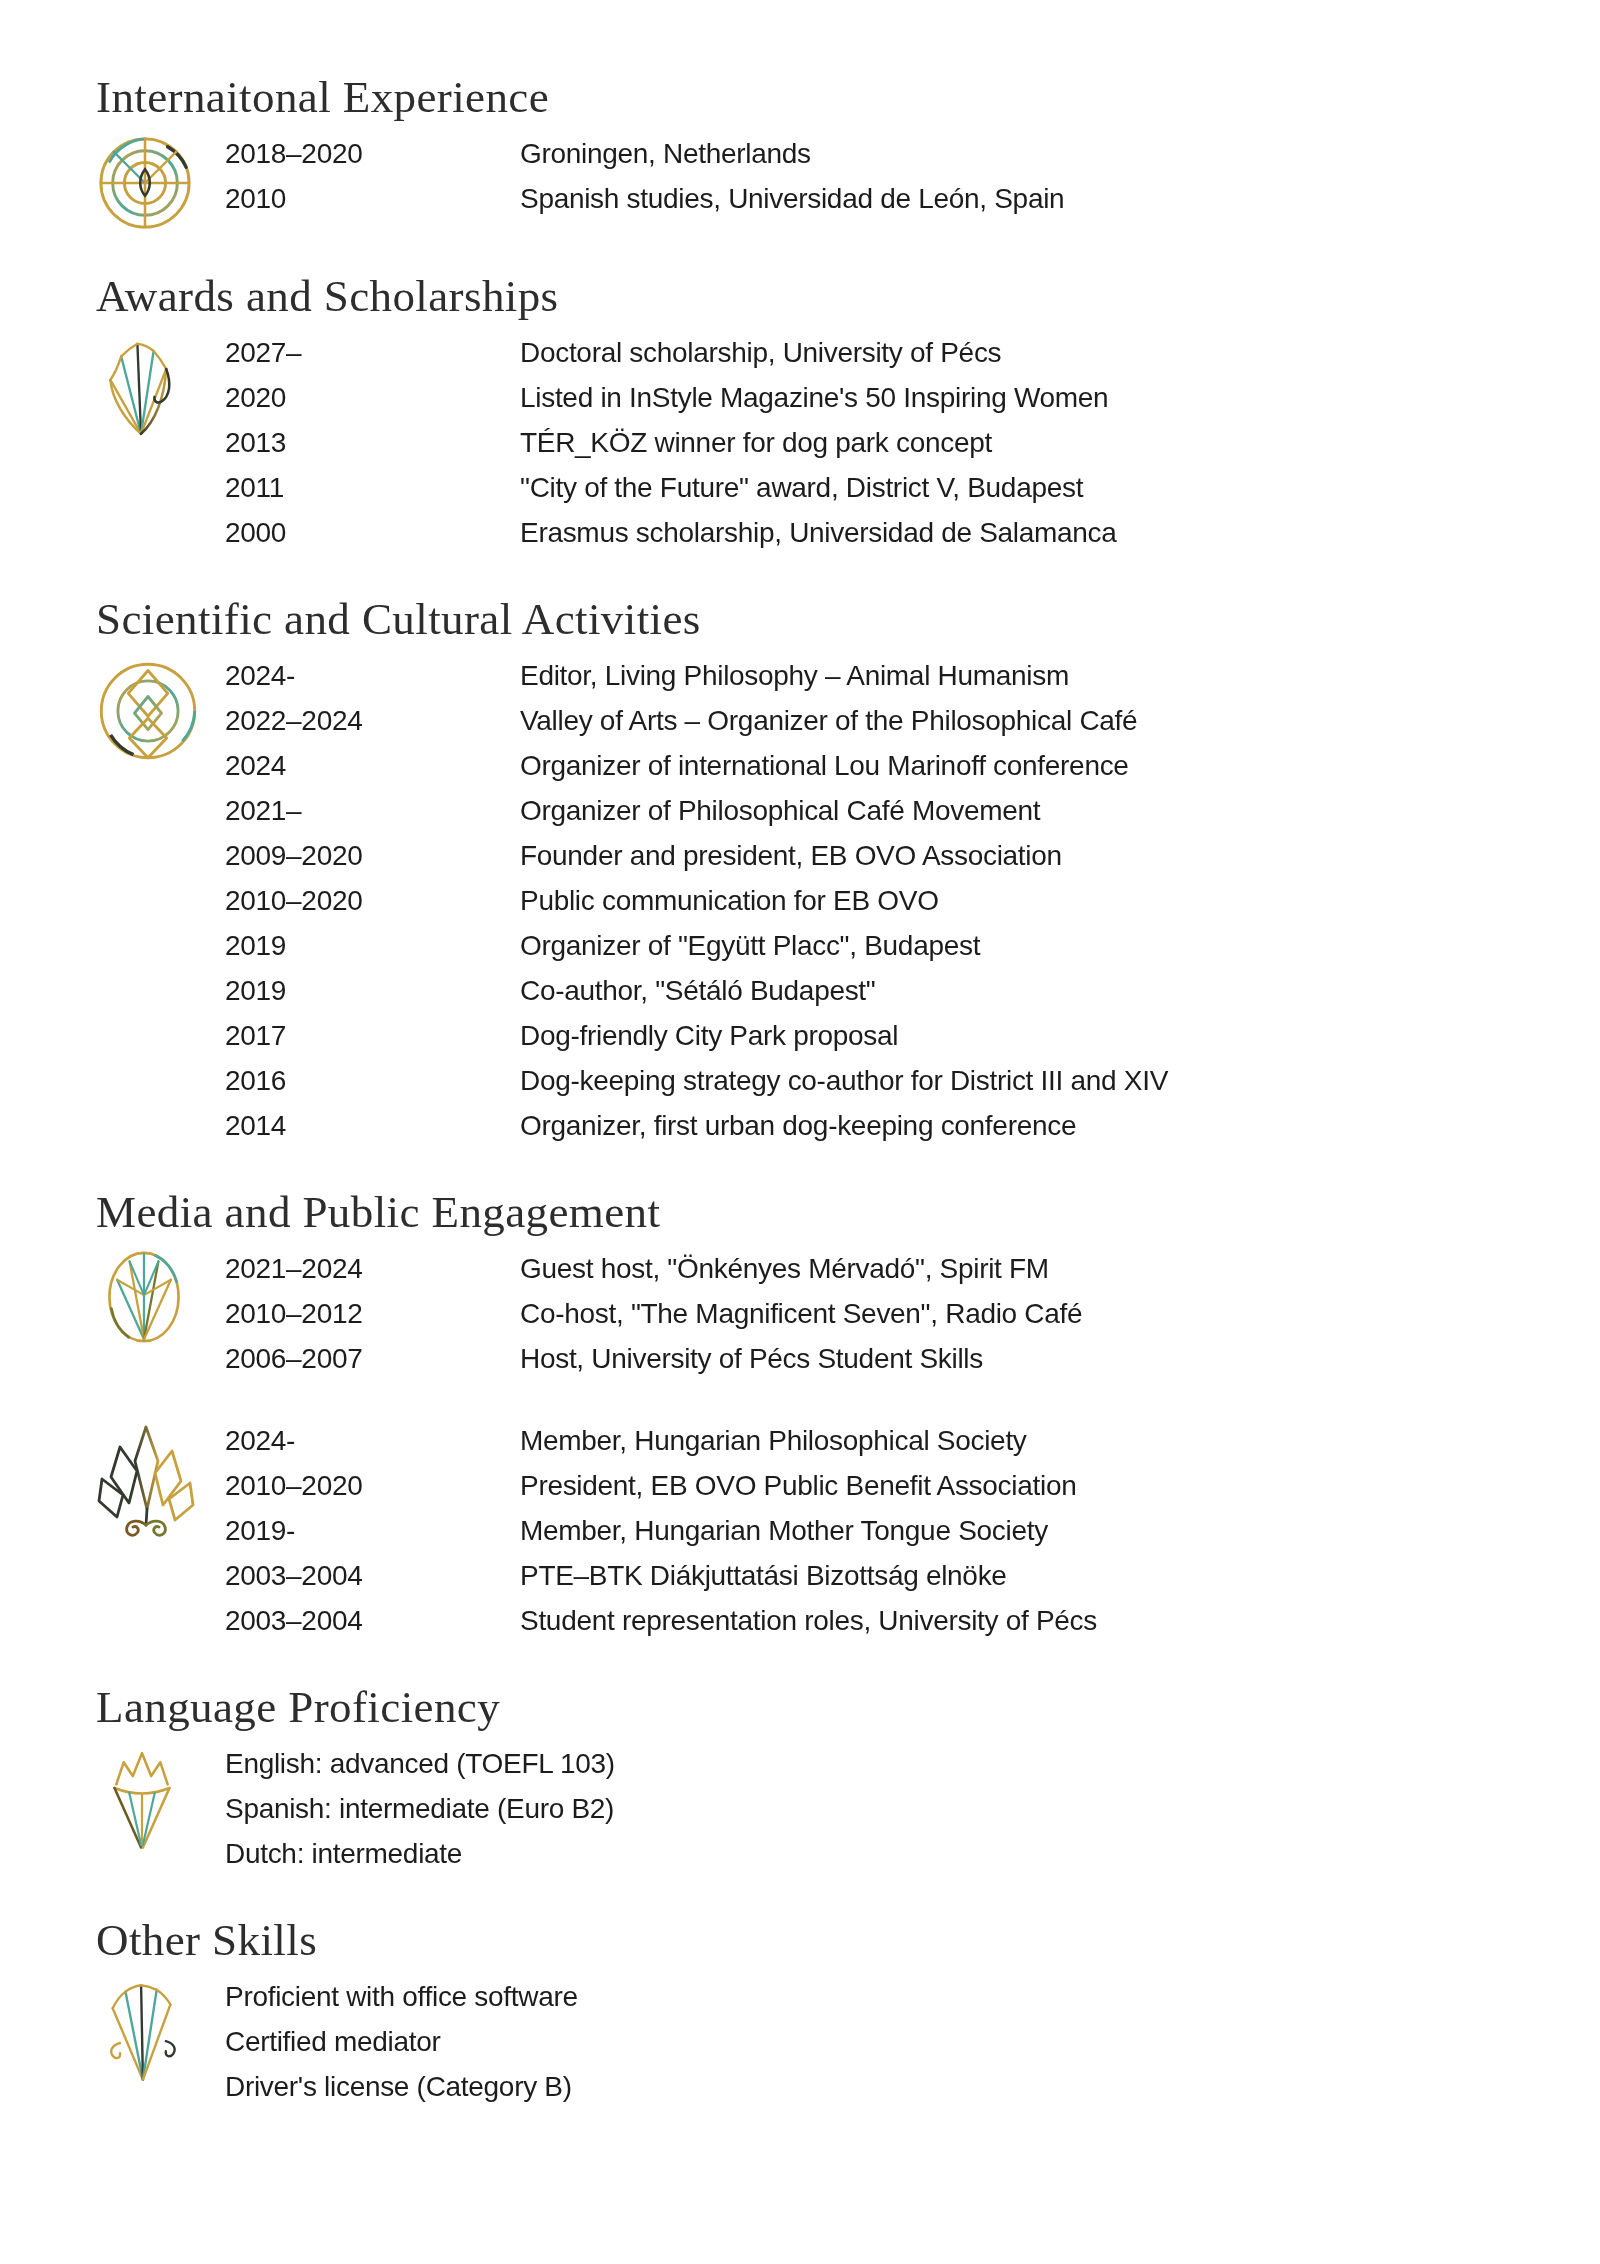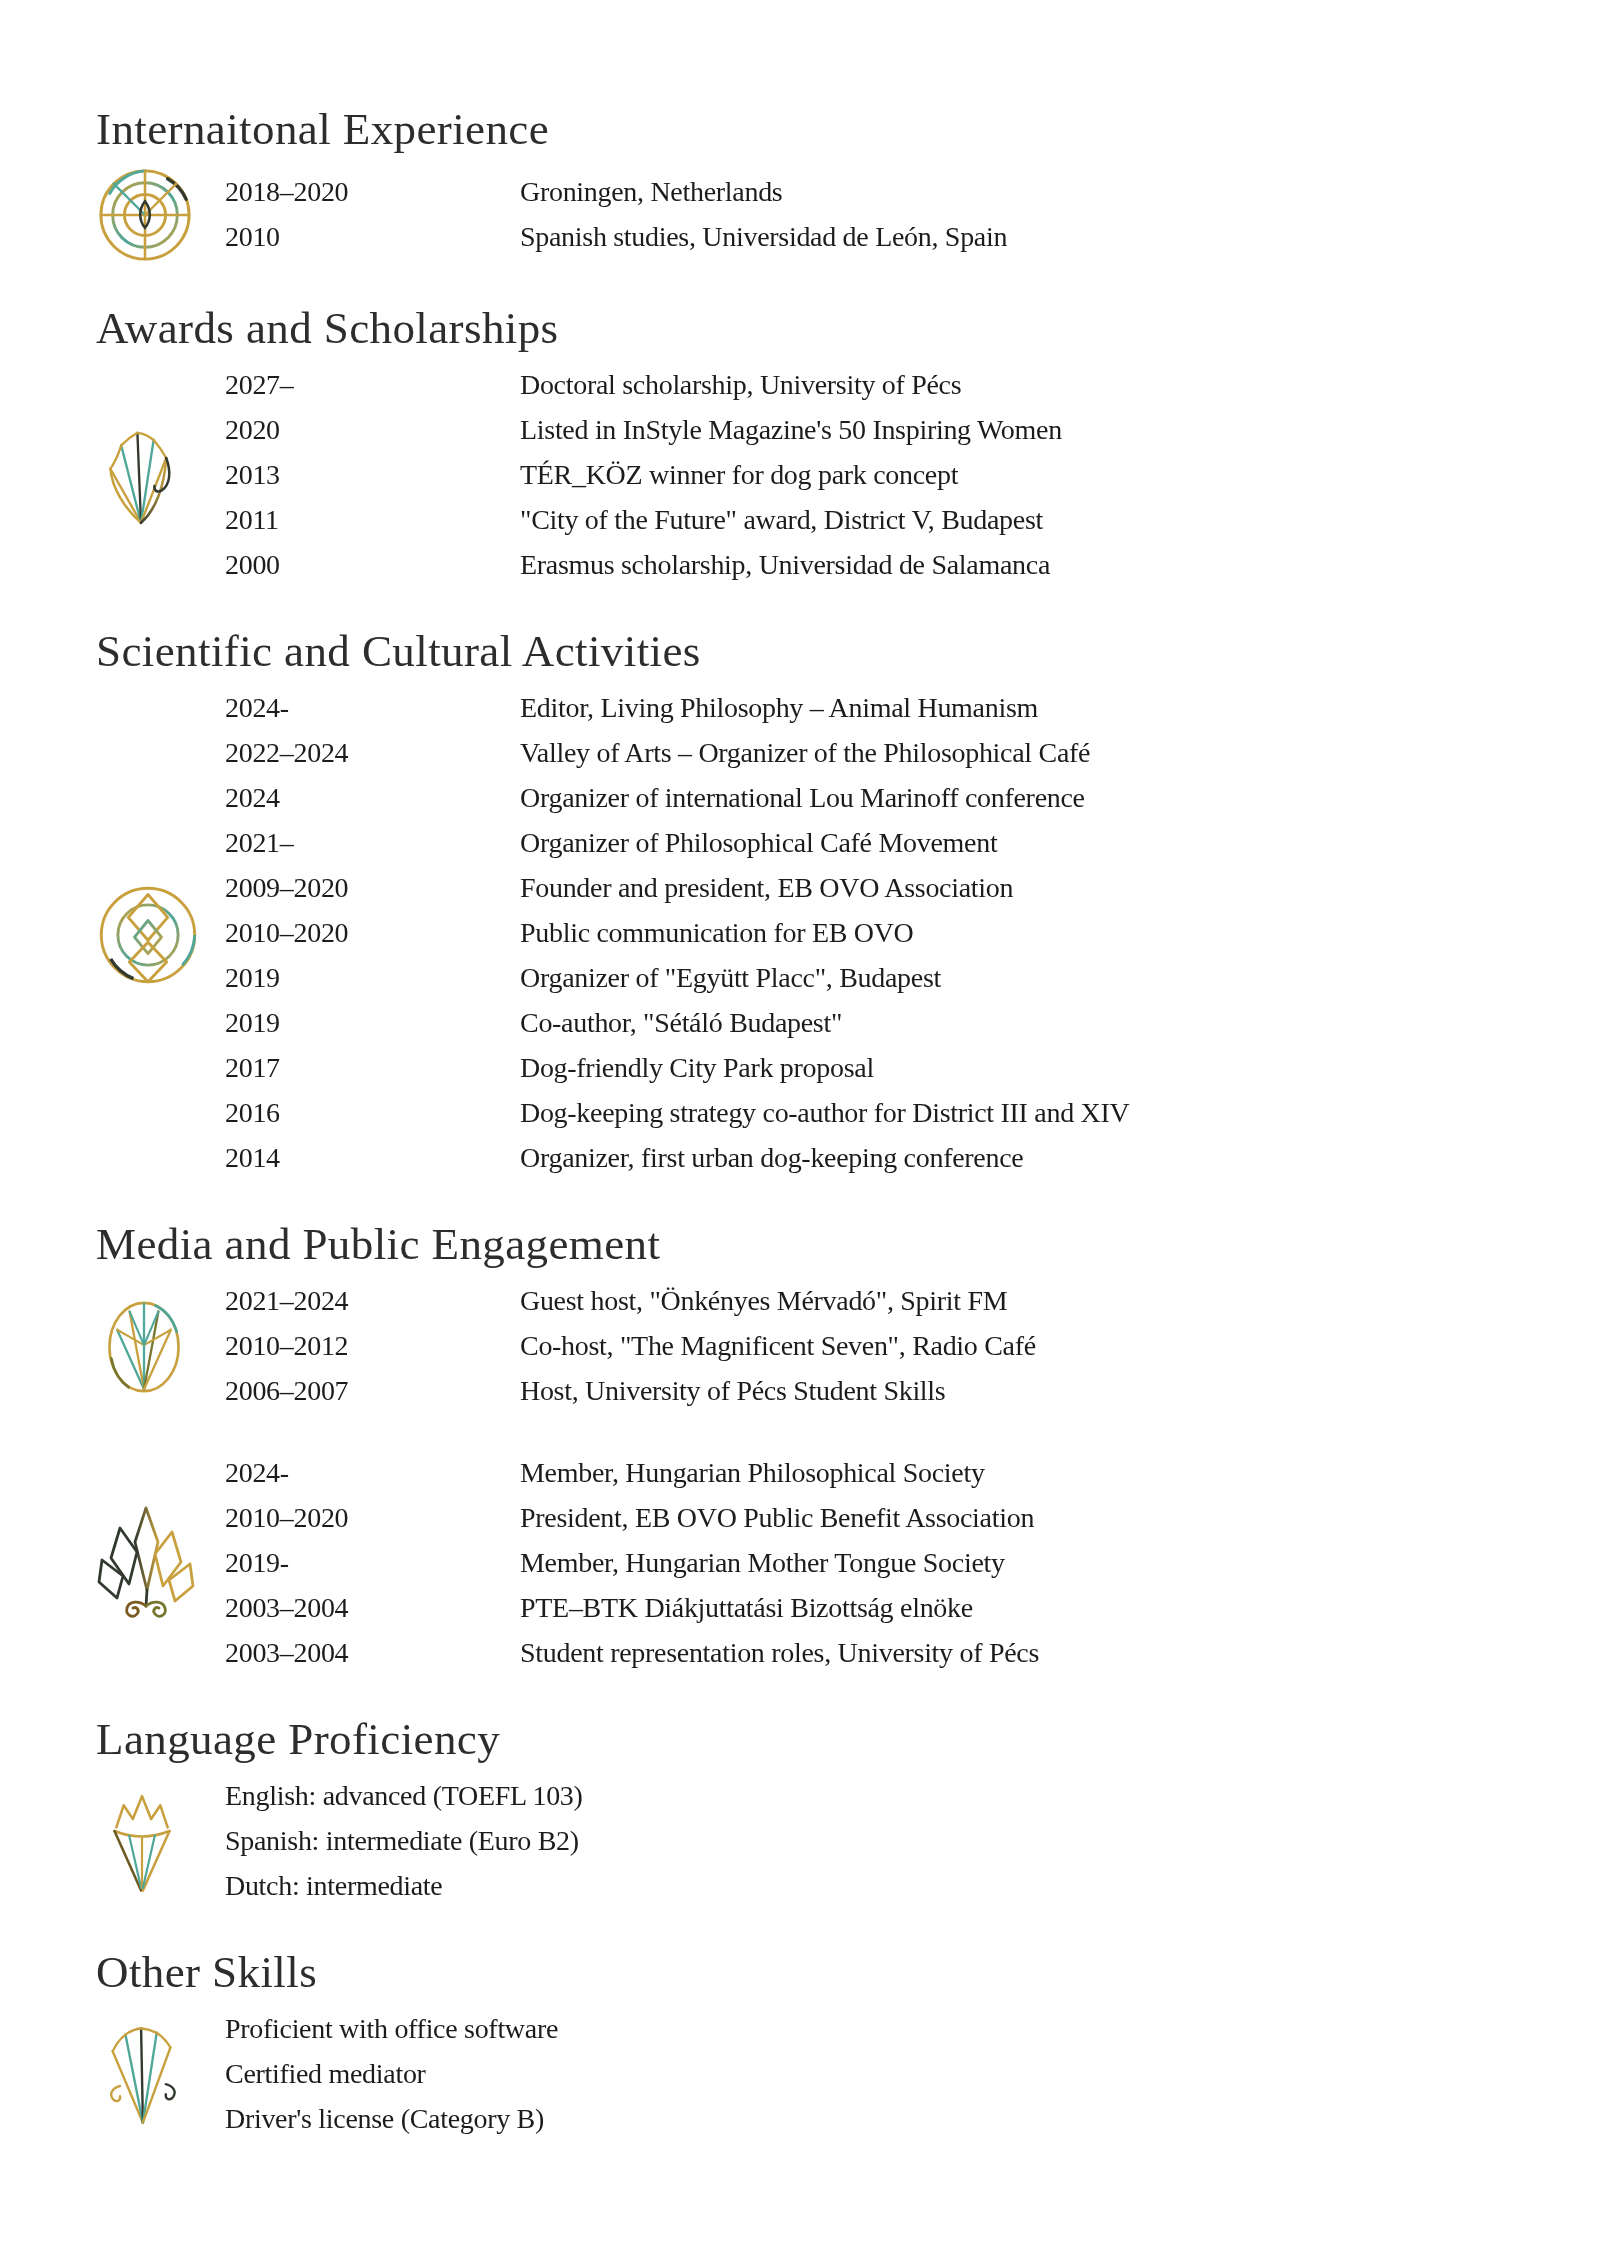--- a/index.html
+++ b/index.html
@@ -1,27 +1,27 @@
 <!DOCTYPE html>
 <html><head>
 <meta charset="utf-8">
 <style>
   html, body { margin:0; padding:0; }
   body {
     width:1600px; height:2264px; background:#ffffff; overflow:hidden;
     font-family:"Liberation Sans", sans-serif; color:#1c1c1c;
   }
-  main { padding:70px 40px 0 96px;margin-top:32px; }
+  main { padding:70px 40px 0 96px; }
   section { margin-bottom:37px; }
   h2 {
     font-family:"Liberation Serif", serif;
     font-weight:400; font-size:45px; line-height:54px;
     color:#2d2d2d; margin:0 0 7px 0; letter-spacing:0.4px;
   }
-  .sec-body { display:flex; align-items:center;font-family:Liberation Serif, serif; }
+  .sec-body { display:flex; align-items:flex-start; }
   .icon-col { width:129px; flex:0 0 129px; padding-top:3px; }
   .icon-col svg { display:block; }
   .rows { flex:1; min-width:0; }
   .row { display:flex; line-height:45px; font-size:28px; letter-spacing:-0.3px; white-space:nowrap; }
   .date { width:295px; flex:0 0 295px; }
   .text { flex:1; }
   .sr { position:absolute; width:0; height:0; overflow:hidden; }
 </style>
 </head>
 <body>

